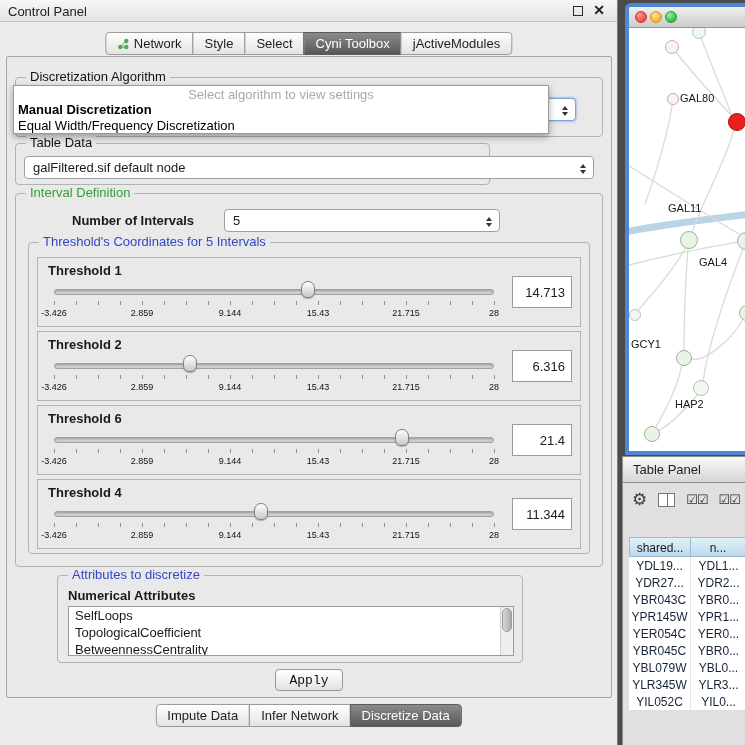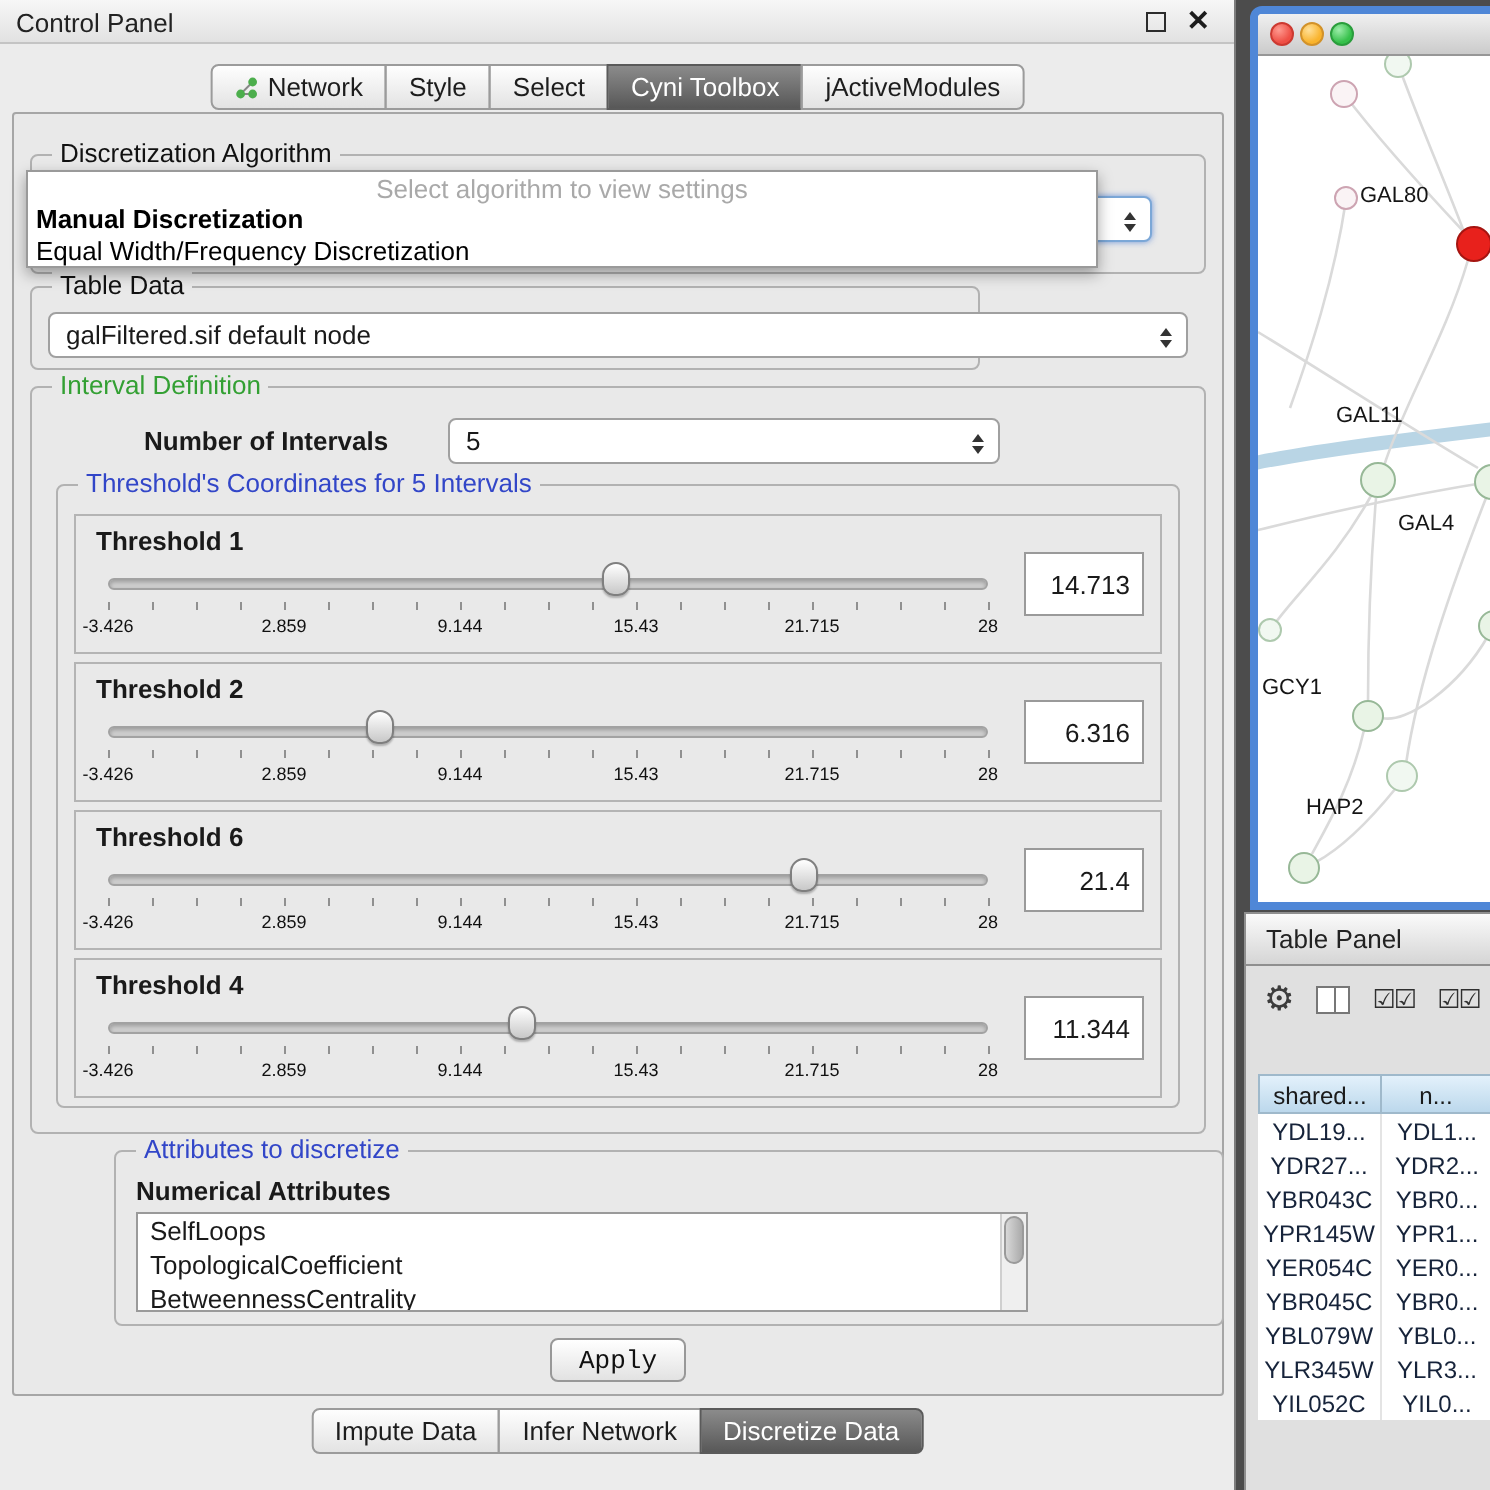--- a/index.html
+++ b/index.html
@@ -68,21 +68,21 @@
            box-shadow:0 1px 1px rgba(0,0,0,.25); }
   .ticks { position:absolute; left:0; right:0; top:21px; height:5px; }
   .ticks i { position:absolute; top:0; width:1px; height:4px; background:#909090; }
   .scale { position:absolute; left:0; right:0; top:28px; height:12px; font-size:9px; color:#111; }
   .scale span { position:absolute; transform:translateX(-50%); white-space:nowrap; }
   .scale span:nth-child(1){left:0;} .scale span:nth-child(2){left:20%;} .scale span:nth-child(3){left:40%;}
   .scale span:nth-child(4){left:60%;} .scale span:nth-child(5){left:80%;} .scale span:nth-child(6){left:100%;}
   .value-box { position:absolute; right:8px; top:18px; width:60px; height:32px; background:#fff; border:1px solid #9a9a9a;
                display:flex; align-items:center; justify-content:flex-end; padding-right:6px; }
 
-  .attr-group { left:50px; top:518px; width:555px; height:88px; }
+  .attr-group { left:50px; top:518px; width:466px; height:88px; }
   .na-label { position:absolute; left:10px; top:12px; }
   .listbox { position:absolute; left:10px; top:30px; width:446px; height:50px; background:#fff;
              border:1px solid #9a9a9a; overflow:hidden; }
   .list-item { height:17px; padding:1px 0 0 6px; white-space:nowrap; }
   .list-scrollbar { position:absolute; right:0; top:0; bottom:0; width:13px; background:#efefef; border-left:1px solid #cfcfcf; }
   .list-scroll-thumb { position:absolute; left:1px; top:1px; width:10px; height:24px; border:1px solid #9a9a9a;
                        border-radius:5px; background:linear-gradient(90deg,#d8d8d8,#aaaaaa); }
 
   .apply-btn { position:absolute; left:50%; top:612px; transform:translateX(-50%); width:68px; height:22px;
                background:linear-gradient(#ffffff,#e2e2e2); border:1px solid #989898; border-radius:4px;
@@ -425,21 +425,21 @@
       <div class="net-node" style="left: 108px; top: 204px; height: 18px; width: 18px; background: rgb(233, 244, 230); border-color: rgb(151, 184, 151);"></div>
       <div class="net-node" style="left: 0px; top: 281px; height: 12px; width: 12px; background: rgb(241, 248, 241); border-color: rgb(174, 201, 174);"></div>
       <div class="net-node" style="left: 110px; top: 277px; height: 16px; width: 16px; background: rgb(233, 244, 230); border-color: rgb(151, 184, 151);"></div>
       <div class="net-node" style="left: 47px; top: 322px; height: 16px; width: 16px; background: rgb(233, 244, 230); border-color: rgb(151, 184, 151);"></div>
       <div class="net-node" style="left: 64px; top: 352px; height: 16px; width: 16px; background: rgb(241, 248, 241); border-color: rgb(174, 201, 174);"></div>
       <div class="net-node" style="left: 15px; top: 398px; height: 16px; width: 16px; background: rgb(233, 244, 230); border-color: rgb(151, 184, 151);"></div>
       <span class="net-label" style="left: 51px; top: 64px;">GAL80</span>
       <span class="net-label" style="left: 11px; top: 174px; margin-left: 28px;">GAL11</span>
       <span class="net-label" style="left: 70px; top: 228px;">GAL4</span>
       <span class="net-label" style="left: 2px; top: 310px;">GCY1</span>
-      <span class="net-label" style="left: 24px; top: 370px;">HAP2</span>
+      <span class="net-label" style="left: 46px; top: 370px;">HAP2</span>
     </div>
 </div>
 
 <div class="tp-header">
   <span>Table Panel</span>
 </div>
 <div class="tp-body">
   <div class="tp-toolbar">
     <span class="gear">⚙</span>
     <span class="columns-icon"></span>

